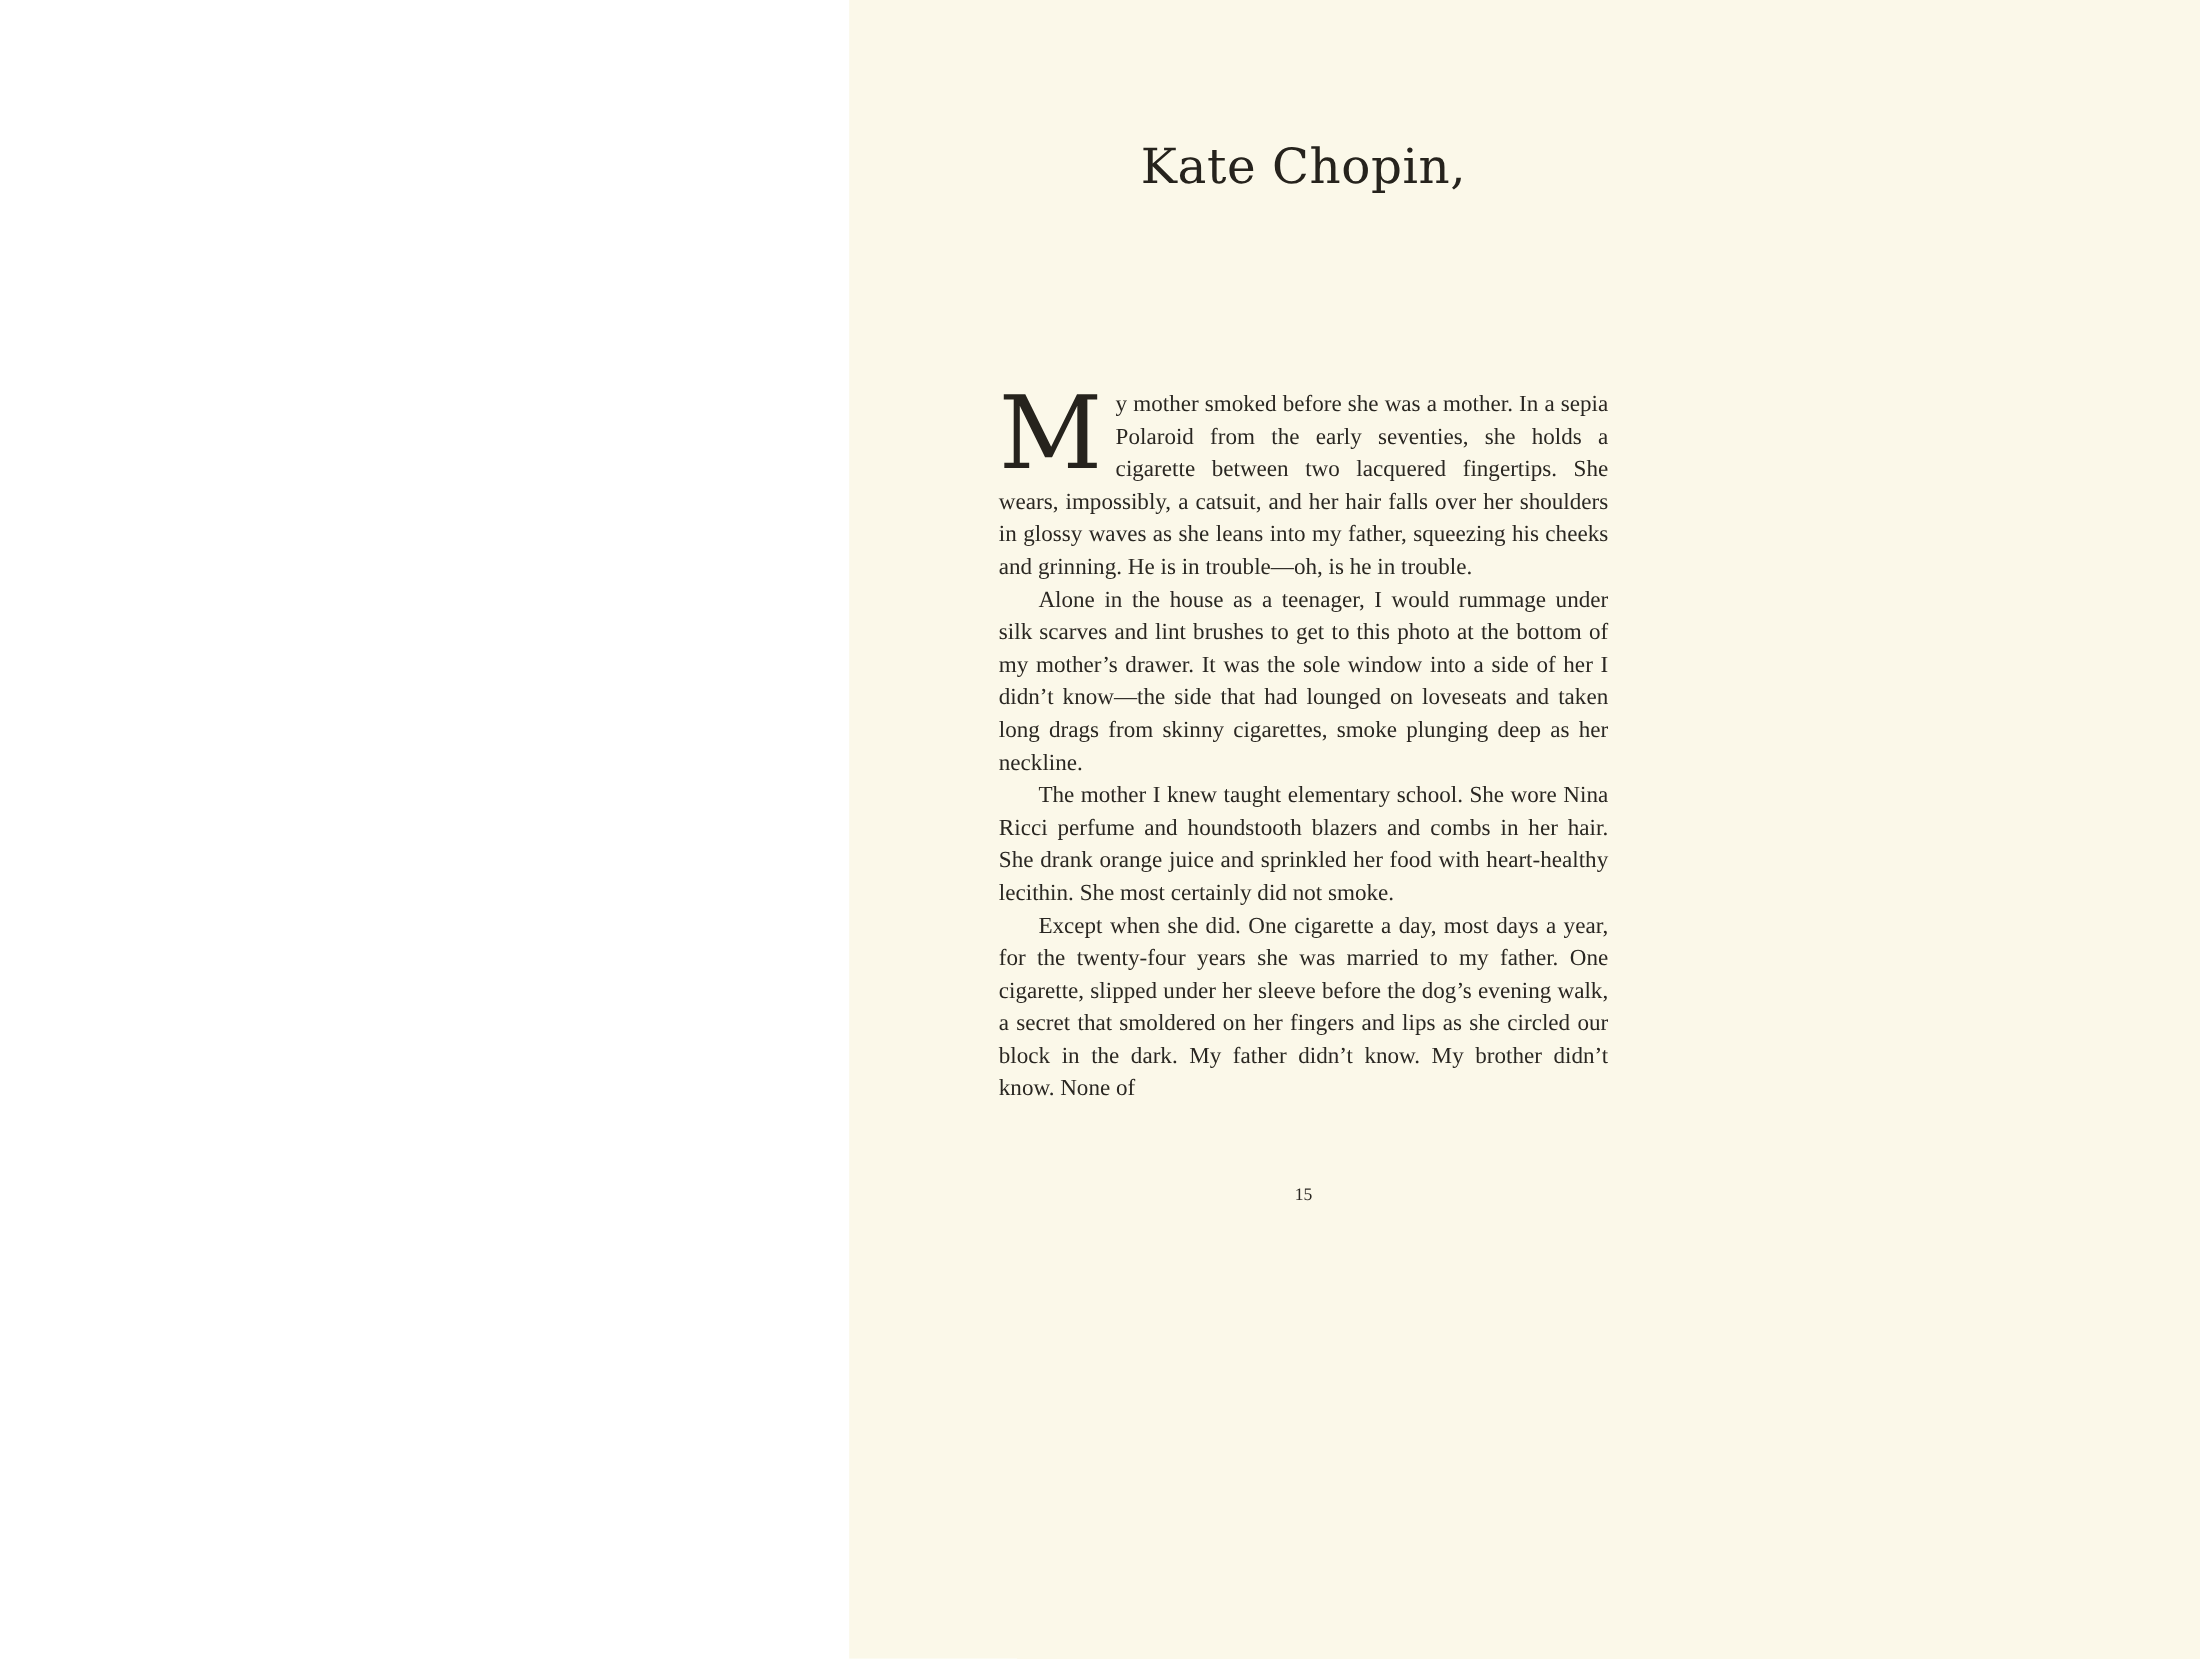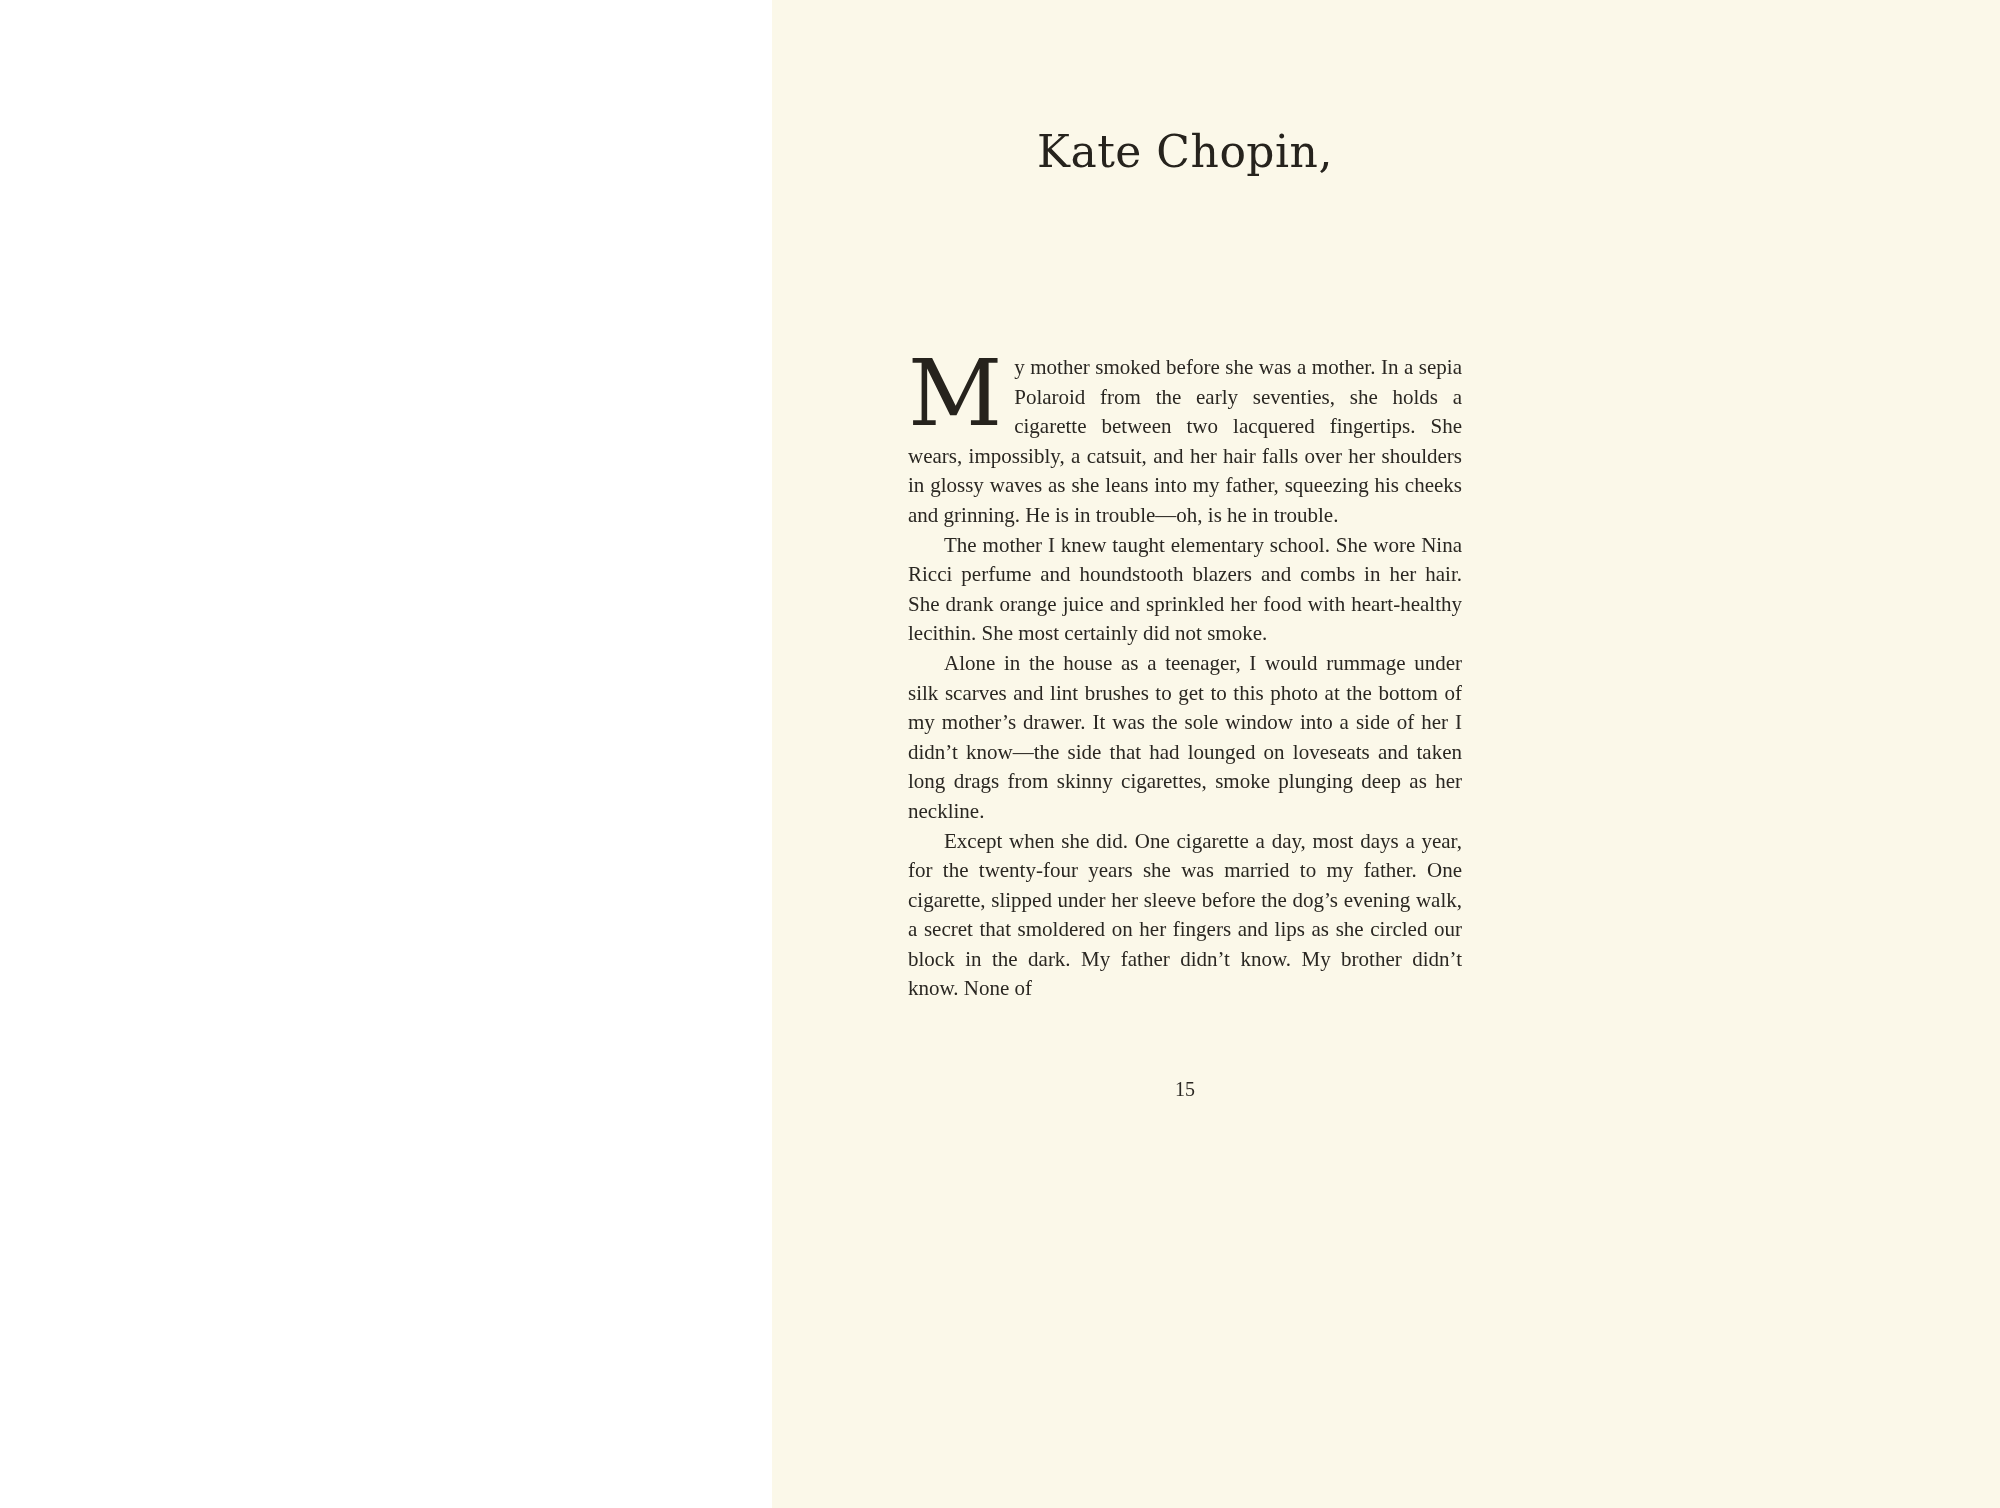--- a/index.html
+++ b/index.html
@@ -74,21 +74,21 @@
     color: #26231d;
   }
 
   .page-number {
     position: absolute;
     left: 136px;
     top: 1078px;
     width: 554px;
     text-align: center;
     font-family: "Liberation Serif", serif;
-    font-size: 20px;
+    font-size: 16px;
     color: #2a2722;
   }
 </style>
 </head>
 <body>
 
 <div class="spread">
 
   <div class="page-left"></div>
 
@@ -99,23 +99,23 @@
       <h1 class="chapter-title">
         <span class="title-line">Kate Chopin,</span>
       </h1>
 
       <div class="body-text">
 
         <p class="para first">
           <span class="drop-cap">M</span><span>y mother smoked before she was a mother. In a sepia Polaroid from the early seventies, she holds a cigarette between two lacquered fingertips. She wears, impossibly, a catsuit, and her hair falls over her shoulders in glossy waves as she leans into my father, squeezing his cheeks and grinning. He is in trouble—oh, is he in trouble.</span>
         </p>
 
+        <p class="para indent">Alone in the house as a teenager, I would rummage under silk scarves and lint brushes to get to this photo at the bottom of my mother’s drawer. It was the sole window into a side of her I didn’t know—the side that had lounged on loveseats and taken long drags from skinny cigarettes, smoke plunging deep as her neckline.</p>
+
         <p class="para indent">The mother I knew taught elementary school. She wore Nina Ricci perfume and houndstooth blazers and combs in her hair. She drank orange juice and sprinkled her food with heart-healthy lecithin. She most certainly did not smoke.</p>
-
-        <p class="para indent">Alone in the house as a teenager, I would rummage under silk scarves and lint brushes to get to this photo at the bottom of my mother’s drawer. It was the sole window into a side of her I didn’t know—the side that had lounged on loveseats and taken long drags from skinny cigarettes, smoke plunging deep as her neckline.</p>
 
         <p class="para indent">Except when she did. One cigarette a day, most days a year, for the twenty-four years she was married to my father. One cigarette, slipped under her sleeve before the dog’s evening walk, a secret that smoldered on her fingers and lips as she circled our block in the dark. My father didn’t know. My brother didn’t know. None of</p>
 
       </div>
 
     </div>
 
     <div class="page-number">15</div>
 
   </div>

